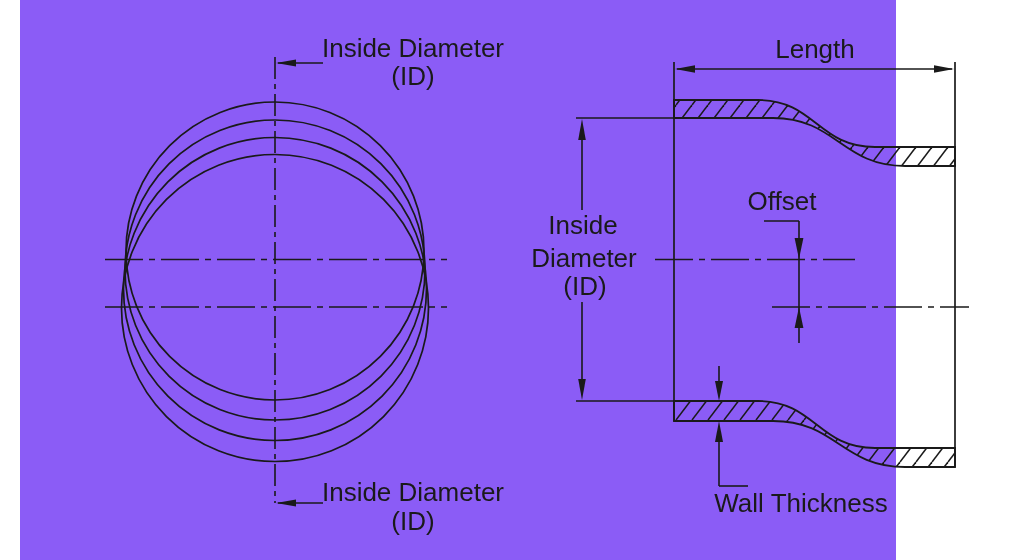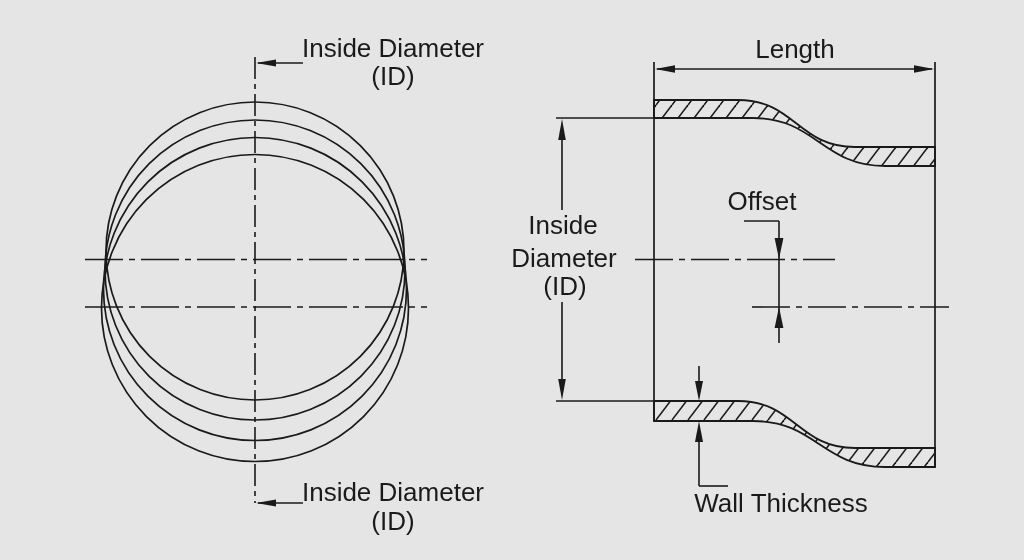--- a/index.html
+++ b/index.html
@@ -1,21 +1,22 @@
 <!DOCTYPE html>
 <html><head>
 <meta charset="utf-8">
 <style>
   html,body { margin:0; padding:0; background:#ffffff; }
   .stage {
     position: relative;
-    width: 1024px;
+    width: 876px;
     height: 560px;
-    background: #e5e5e5;
+    background: #8b5cf6;
     font-family: "Liberation Sans", sans-serif;
+    margin-left: 20px;
   }
   svg { display:block; }
   .stroke {
     stroke: #1a1a1a;
     stroke-width: 1.7;
     fill: none;
   }
   .wall {
     stroke: #1a1a1a;
     stroke-width: 1.8;

